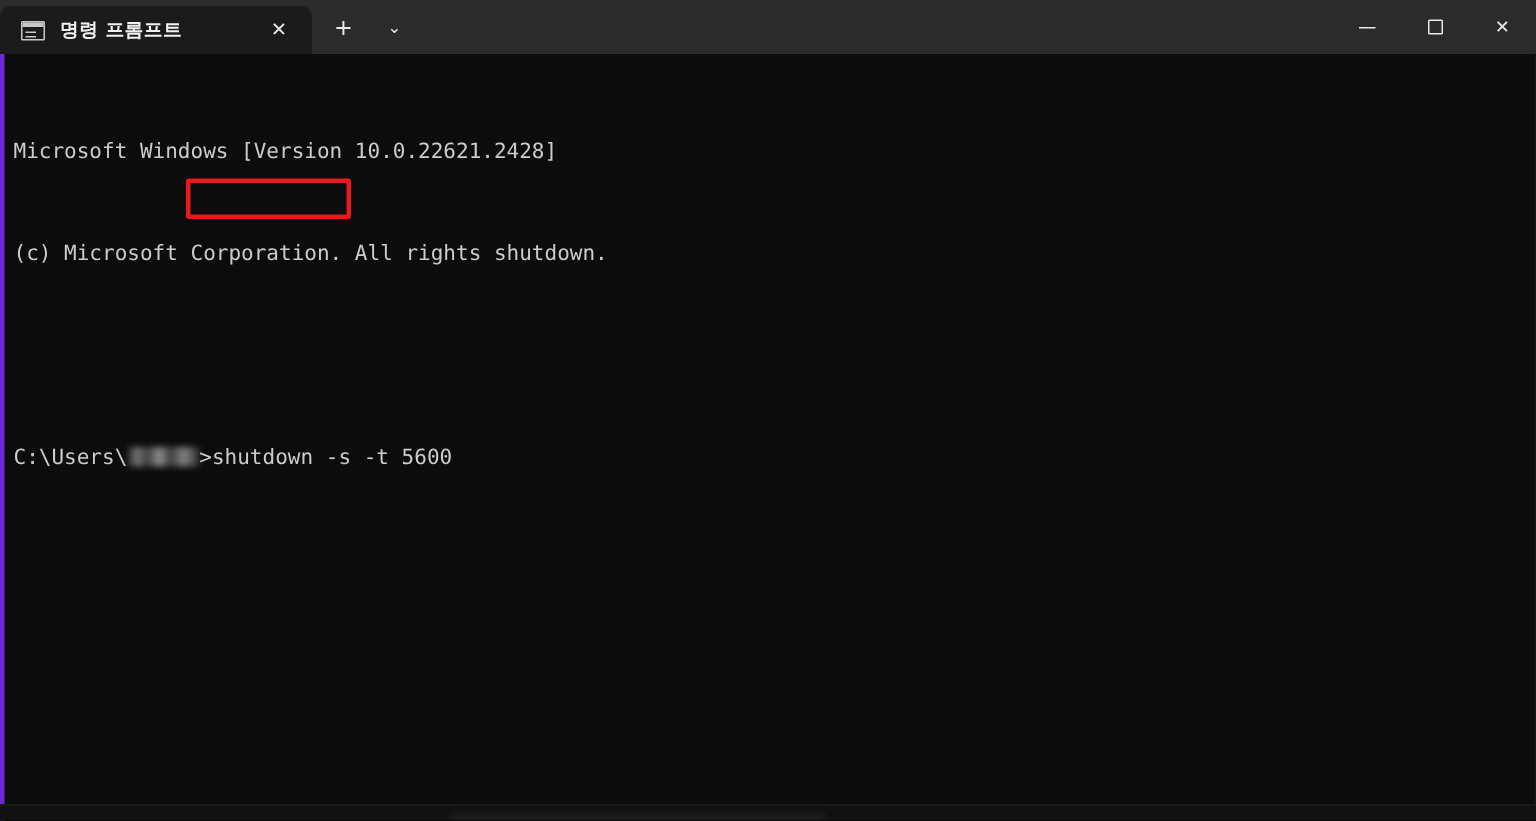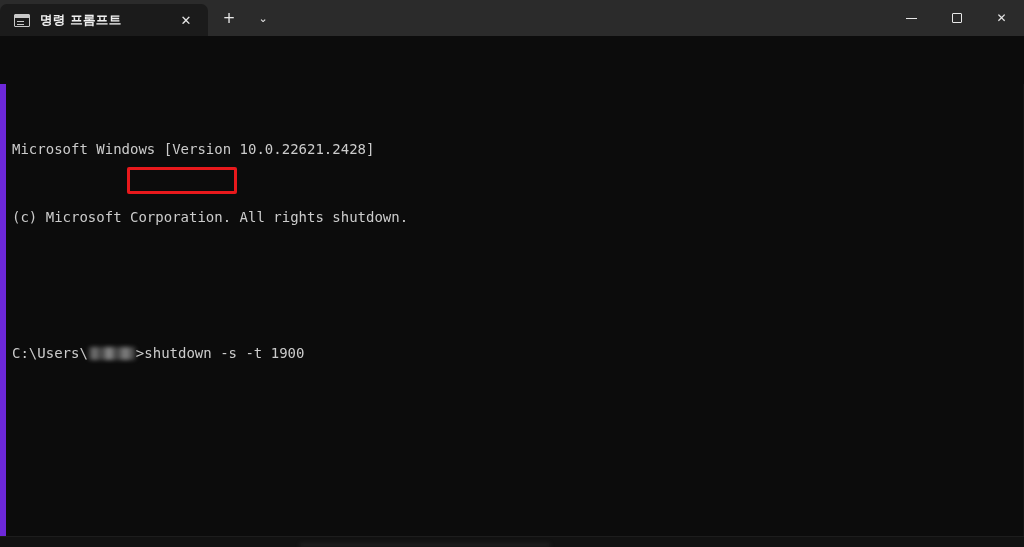--- a/index.html
+++ b/index.html
@@ -19,21 +19,20 @@
   .window {
     position: absolute;
     left: 0; top: 0;
     width: 1024px;
     height: 547px;
     background: #0c0c0c;
     box-sizing: border-box;
     display: flex;
     flex-direction: column;
     overflow: hidden;
-    gap: 48px;
   }
 
   
   .titlebar {
     position: relative;
     height: 36px;
     min-height: 36px;
     background: #2b2b2b;
     display: flex;
     align-items: flex-end;
@@ -175,21 +174,21 @@
   }
 
   
   .terminal {
     position: relative;
     flex: 1 1 auto;
     background: #0c0c0c;
     padding: 6px 0 0 6px;
     box-sizing: border-box;
     overflow: hidden;
-    border-left: 6px solid #6d28d9;
+    border-left: 3px solid #6d28d9;
     border-right: 1px solid #141414;
   }
 
   .console {
     font-family: "DejaVu Sans Mono", "Liberation Mono", monospace;
     font-size: 14px;
     line-height: 17px;
     color: #cccccc;
     white-space: pre;
     letter-spacing: 0px;
@@ -299,21 +298,21 @@
 
   <div class="terminal">
     <div class="console">
 
       <span class="line">Microsoft Windows [Version 10.0.22621.2428]</span>
 
       <span class="line">(c) Microsoft Corporation. All rights shutdown.</span>
 
       <span class="line blank"> </span>
 
-      <span class="line"><span class="prompt-line"><span>C:\Users\</span><span class="redacted"></span><span>&gt;</span><span>shutdown -s -t 1900</span></span></span>
+      <span class="line"><span class="prompt-line"><span>C:\Users\</span><span class="redacted"></span><span>&gt;</span><span>shutdown -s -t 5600</span></span></span>
 
       <span class="line blank"> </span>
 
 
     </div>
 
     <div class="highlight-box" style="left:121px; top:83px; width:110px; height:27px;"></div>
   </div>
 
   <div class="bottom-strip"></div>

